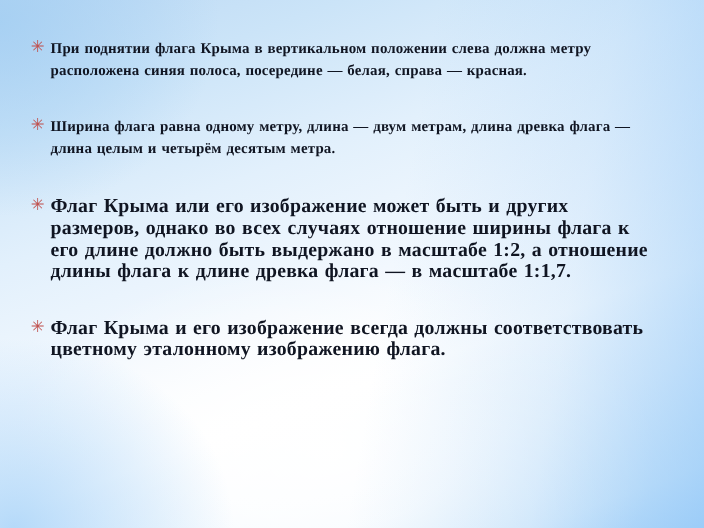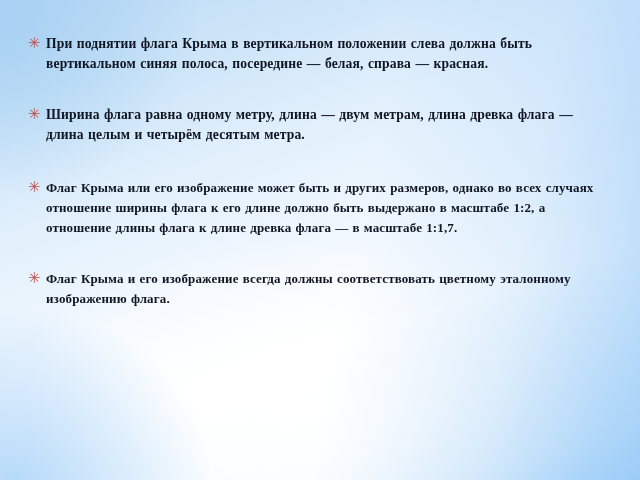--- a/index.html
+++ b/index.html
@@ -103,21 +103,21 @@
     font-size: 15px;
     line-height: 19px;
     font-family: "Liberation Serif", "DejaVu Serif", serif;
     text-align: left;
     user-select: none;
   }
   .bullet-text {
     display: block;
     font-family: "Liberation Serif", "DejaVu Serif", serif;
     font-weight: 700;
-    font-size: 13px;
+    font-size: 18px;
     line-height: 19.6px;
     color: #101522;
     letter-spacing: 0.01em;
     text-align: left;
     word-spacing: 0.06em;
   }
   
   .bullet-item.b1 { margin-bottom: 32px; }
   .bullet-item.b2 { margin-bottom: 34px; }
   .bullet-item.b3 { margin-bottom: 32px; }
@@ -133,21 +133,21 @@
   <div class="bg-layer bg-glow"></div>
   <div class="bg-layer bg-right"></div>
   <div class="bg-layer bg-topleft"></div>
   <div class="bg-layer bg-bottomleft"></div>
 
   <div class="content">
     <ul class="bullet-list">
 
       <li class="bullet-item b1">
         <span class="bullet-marker">✳</span>
-        <span class="bullet-text">При поднятии флага Крыма в вертикальном положении слева должна быть вертикальном синяя полоса, посередине — белая, справа — красная.</span>
+        <span class="bullet-text">При поднятии флага Крыма в вертикальном положении слева должна метру расположена синяя полоса, посередине — белая, справа — красная.</span>
       </li>
 
       <li class="bullet-item b2">
         <span class="bullet-marker">✳</span>
         <span class="bullet-text">Ширина флага равна одному метру, длина — двум метрам, длина древка флага — длина целым и четырём десятым метра.</span>
       </li>
 
       <li class="bullet-item b3">
         <span class="bullet-marker">✳</span>
         <span class="bullet-text">Флаг Крыма или его изображение может быть и других размеров, однако во всех случаях отношение ширины флага к его длине должно быть выдержано в масштабе 1:2, а отношение длины флага к длине древка флага — в масштабе 1:1,7.</span>

